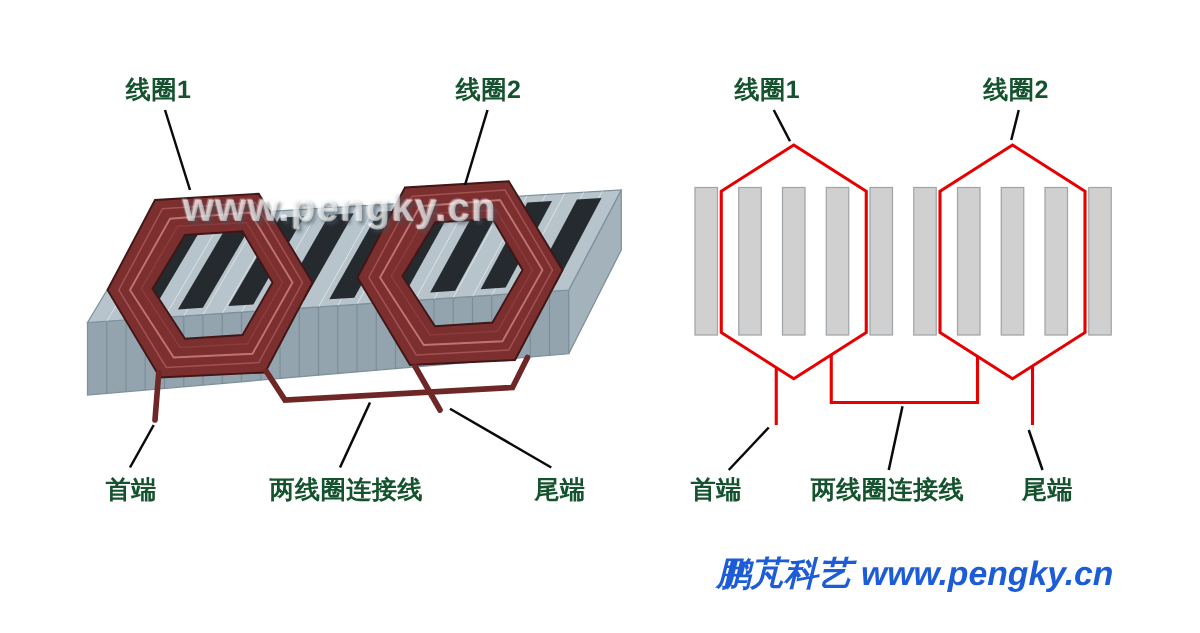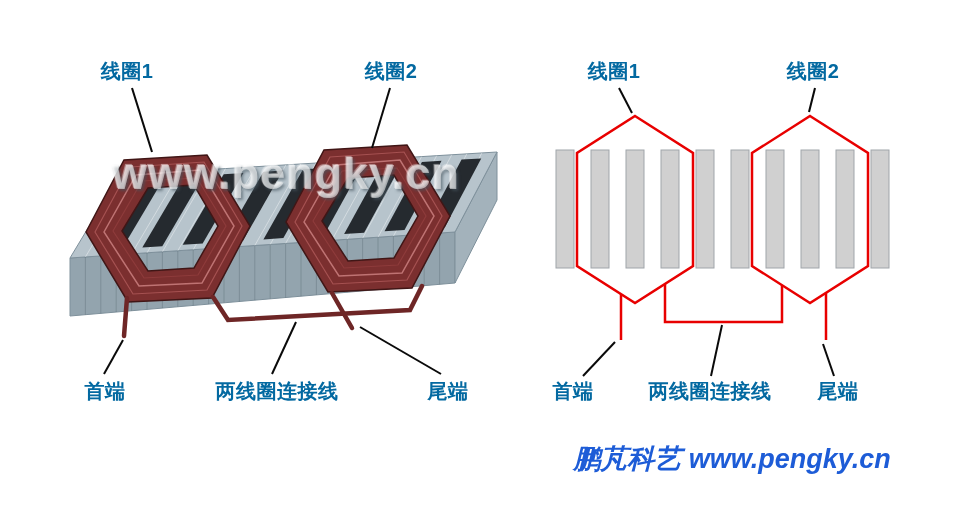--- a/index.html
+++ b/index.html
@@ -2,24 +2,24 @@
 <html><head>
 <meta charset="utf-8">
 <style>
   * { margin:0; padding:0; box-sizing:border-box; }
   html,body { background:#ffffff; }
   body { font-family:"Liberation Sans","DejaVu Sans",sans-serif; }
   .stage { position:relative; width:960px; height:506px; background:#ffffff; overflow:hidden; }
   svg.art { position:absolute; left:0; top:0; }
 
   .lbl { position:absolute; transform:translateX(-50%); font-size:20px; font-weight:700;
-         color:#0369a1; white-space:nowrap; letter-spacing:0.5px; }
+         color:#14532d; white-space:nowrap; letter-spacing:0.5px; }
 
-  .watermark { position:absolute; left:286px; top:148px; transform:translateX(-50%);
-               font-size:45px; font-weight:700; letter-spacing:1px;
+  .watermark { position:absolute; left:272px; top:148px; transform:translateX(-50%);
+               font-size:32px; font-weight:700; letter-spacing:1px;
                color:rgba(255,255,255,0.55);
                text-shadow:2px 2px 3px rgba(70,85,95,0.6), -1px -1px 1px rgba(255,255,255,0.5);
                pointer-events:none; }
 
   .brand { position:absolute; left:732px; top:441px; transform:translateX(-50%);
            font-size:27px; font-weight:700; font-style:italic; color:#1d5cd7; white-space:nowrap; }
 
   
   .face-top   { fill:#b7c4cc; stroke:#7e909b; stroke-width:1; }
   .face-front { fill:#93a4ae; stroke:#7e909b; stroke-width:1; }

